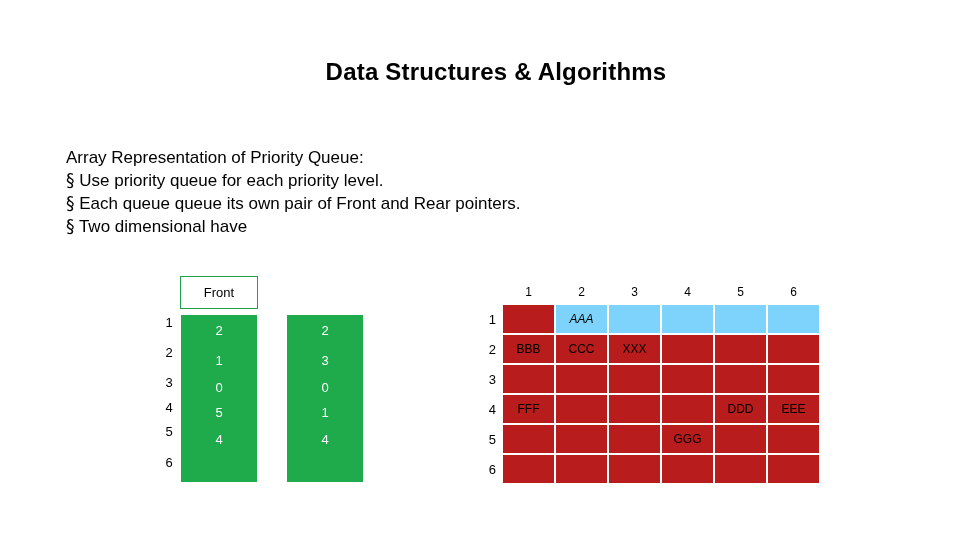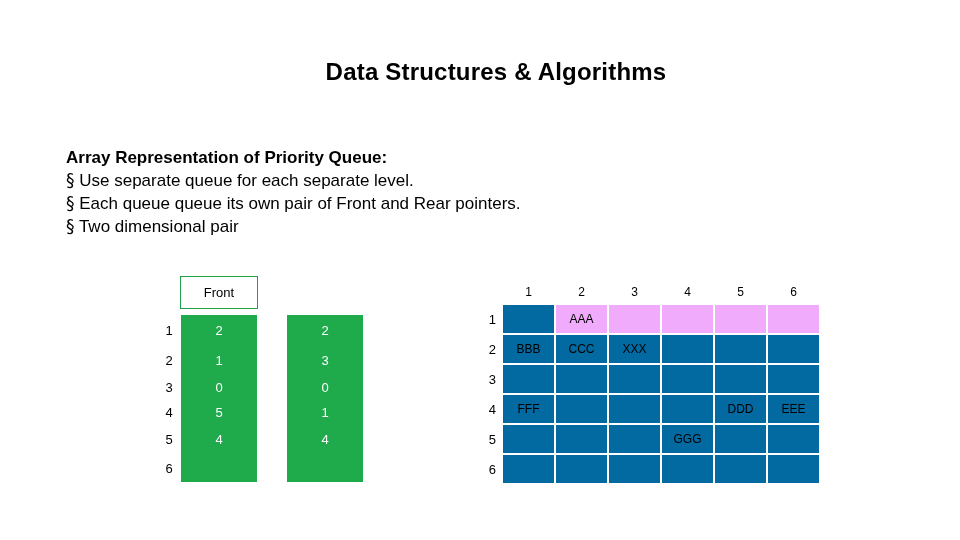--- a/index.html
+++ b/index.html
@@ -20,30 +20,30 @@
     letter-spacing:0.2px;
     color:#000;
   }
   .body-text{
     position:absolute;
     top:146px;left:66px;
     font-size:17px;
     line-height:23px;
     color:#000;
   }
-  .body-text .head{font-weight:bold;}
+  .body-text .head{font-weight:normal;}
   .body-text .bullet{white-space:nowrap;}
   .bullet .mark{font-family:"DejaVu Sans", sans-serif;}
 
   
   .left-table{
     position:absolute;
     left:158px;top:276px;
   }
-  .lt-row{display:flex;align-items:center;}
+  .lt-row{display:flex;align-items:flex-start;}
   .lt-idx{
     width:22px;
     font-size:13px;
     color:#000;
     display:flex;align-items:center;justify-content:center;
   }
   .lt-cell{
     width:78px;
     display:flex;align-items:center;justify-content:center;
     font-size:13px;
@@ -93,41 +93,41 @@
   }
   .rt-cell{
     width:53px;
     height:30px;
     font-size:12px;
     display:flex;align-items:center;justify-content:center;
     box-sizing:border-box;
     border:1px solid #ffffff;
     color:#000;
   }
-  .c-blue{background:#f0abfc;}
-  .c-light{background:#0369a1;}
+  .c-blue{background:#7dd3fc;font-style:italic;}
+  .c-light{background:#b91c1c;}
 </style>
 </head>
 <body>
 
 <div class="slide-title">Data Structures &amp; Algorithms</div>
 
 <div class="body-text">
   <div class="head">Array Representation of Priority Queue:</div>
   <div class="bullet">
     <span class="mark">§</span>
-    <span>Use separate queue for each separate level.</span>
+    <span>Use priority queue for each priority level.</span>
   </div>
   <div class="bullet">
     <span class="mark">§</span>
     <span>Each queue queue its own pair of Front and Rear pointers.</span>
   </div>
   <div class="bullet">
     <span class="mark">§</span>
-    <span>Two dimensional pair</span>
+    <span>Two dimensional have</span>
   </div>
 </div>
 
 <div class="left-table">
 
   <div class="lt-row">
     <div class="lt-idx"></div>
     <div class="lt-cell hdr-cell">Front</div>
     <div class="lt-gap"></div>
   </div>

